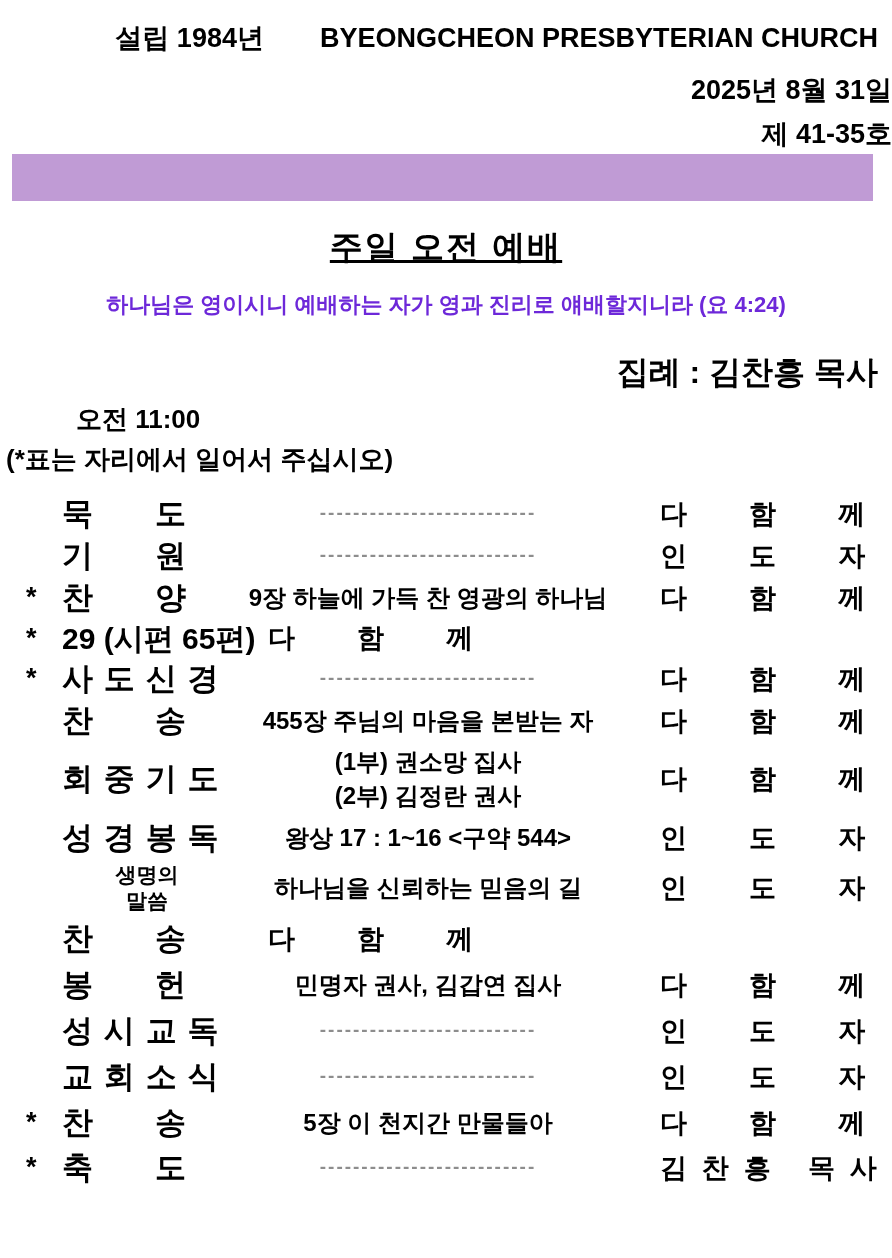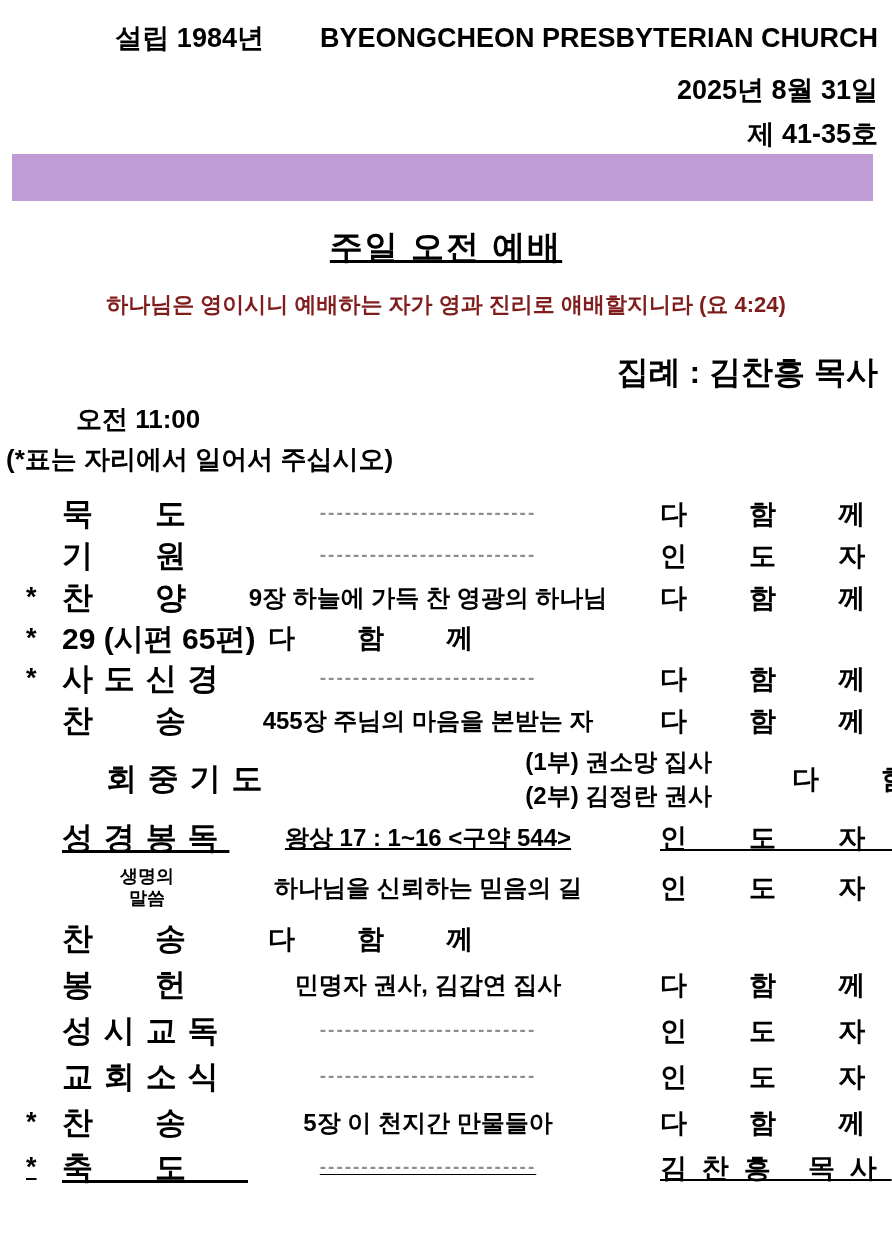--- a/index.html
+++ b/index.html
@@ -20,21 +20,20 @@
     padding-top: 22px;
     padding-right: 14px;
     text-align: right;
     font-size: 27px;
     line-height: 1.2;
     white-space: nowrap;
   }
   .header-line1 .established { margin-right: 56px; }
   .header-line2, .header-line3 {
     text-align: right;
-    padding-right: 14px;
     font-size: 27px;
     line-height: 1.2;
   }
   .header-line2 { margin-top: 20px; }
   .header-line3 { margin-top: 11px; }
   .band {
     margin-top: 4px;
     margin-left: 12px;
     width: 861px;
     height: 47px;
@@ -72,37 +71,37 @@
   
   .order { margin-top: 16px; }
   .row {
     display: grid;
     grid-template-columns: 40px 170px 392px 1fr;
     align-items: center;
     padding-left: 22px;
     padding-right: 8px;
   }
   .h37 { min-height: 37px; }
-  .h44 { min-height: 44px; text-decoration: underline; }
+  .h44 { min-height: 44px; }
   .h46 { min-height: 46px; }
   .h56 { min-height: 56px; }
-  .h74 { min-height: 74px; gap: 44px; }
+  .h74 { min-height: 74px; }
   .star { font-size: 27px; text-align: left; padding-left: 4px; }
   .lbl  { font-size: 31px; white-space: nowrap; }
   .lbl2 { letter-spacing: 2em;   margin-right: -2em; }
   .lbl4 { letter-spacing: 0.35em; margin-right: -0.35em; }
-  .lbl-stack { font-size: 18px; line-height: 1.2; text-align: center; letter-spacing: 0; }
+  .lbl-stack { font-size: 21px; line-height: 1.2; text-align: center; letter-spacing: 0; }
   .content {
     text-align: center;
     font-size: 24px;
     line-height: 1.3;
     white-space: nowrap;
   }
   .content-big { font-size: 30px; }
-  .content .cline { line-height: 34px; text-align: right; }
+  .content .cline { line-height: 34px; }
   .dashes {
     font-size: 19px;
     letter-spacing: 2px;
     font-weight: 700;
   }
   .perf {
     font-size: 27px;
     white-space: nowrap;
     padding-left: 36px;
     letter-spacing: 2.3em;
@@ -120,21 +119,21 @@
 
   <div class="header-line1">
     <span class="established">설립 1984년</span><span>BYEONGCHEON PRESBYTERIAN CHURCH</span>
   </div>
   <div class="header-line2">2025년 8월 31일</div>
   <div class="header-line3">제 41-35호</div>
 
   <div class="band" style="background: rgb(192, 155, 213);"></div>
 
   <div class="service-title">주일 오전 예배</div>
-  <div class="service-verse" style="color: #7f1d1d;">하나님은 영이시니 예배하는 자가 영과 진리로 얘배할지니라 (요 4:24)</div>
+  <div class="service-verse" style="color: #6d28d9;">하나님은 영이시니 예배하는 자가 영과 진리로 얘배할지니라 (요 4:24)</div>
   <div class="officiant">집례 : 김찬흥 목사</div>
   <div class="service-time">오전 11:00</div>
   <div class="stand-note">(*표는 자리에서 일어서 주십시오)</div>
 
   <div class="order">
 
     <div class="row h37">
       <span class="star"></span>
       <span class="lbl lbl2">묵도</span>
       <span class="content dashes" style="color: rgb(141, 141, 141);">--------------------------</span>

